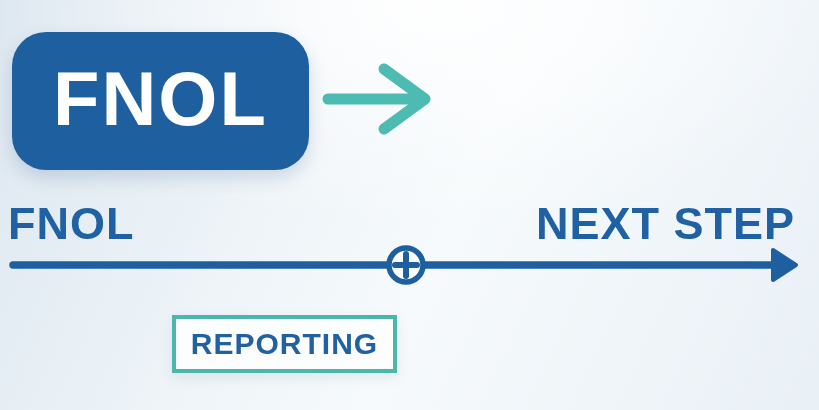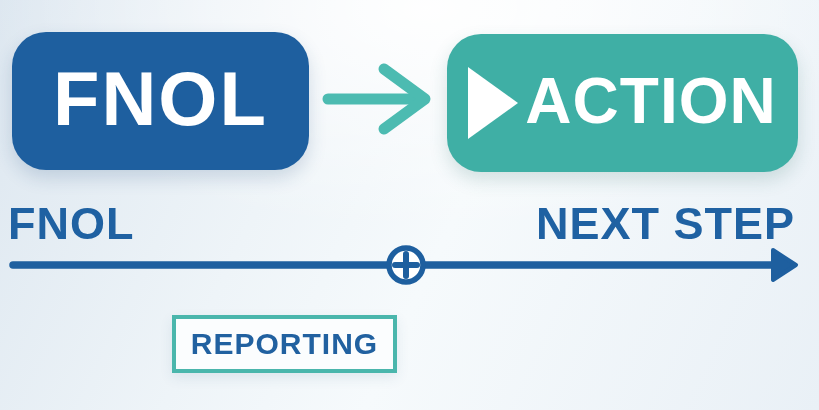--- a/index.html
+++ b/index.html
@@ -140,26 +140,20 @@
 
   <div class="fnol-box">
     <span class="fnol-text">FNOL</span>
   </div>
 
   <svg class="flow-arrow" viewBox="0 0 118 76" aria-hidden="true">
     <line x1="8" y1="38" x2="92" y2="38"></line>
     <polyline points="64,8 105,38 64,68"></polyline>
   </svg>
 
-  <div class="action-box">
-    <svg class="play-glyph" width="50" height="72" viewBox="0 0 50 72" aria-hidden="true">
-      <polygon points="0,0 50,36 0,72"></polygon>
-    </svg>
-    <span class="action-text">ACTION</span>
-  </div>
 
   <div class="start-label">FNOL</div>
   <div class="next-step-label">NEXT STEP</div>
 
   <svg class="timeline" viewBox="0 0 819 56" aria-hidden="true">
     <line class="tl-line" x1="13" y1="25" x2="779" y2="25"></line>
     <polygon class="tl-head" points="773,10 796,25 773,40"></polygon>
     <g>
       <circle class="plus-circle" cx="406" cy="25" r="17"></circle>
       <line class="plus-stroke" x1="395" y1="25" x2="417" y2="25"></line>

